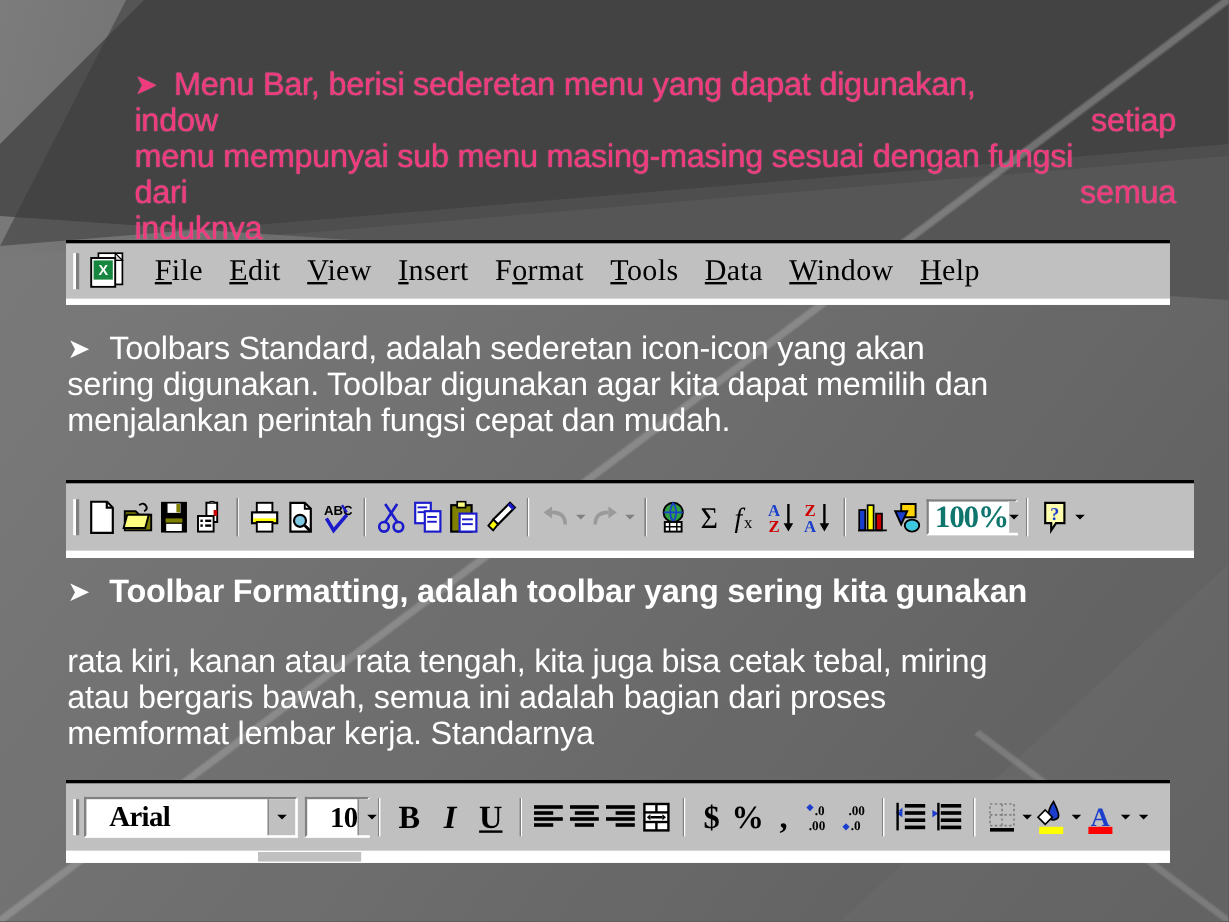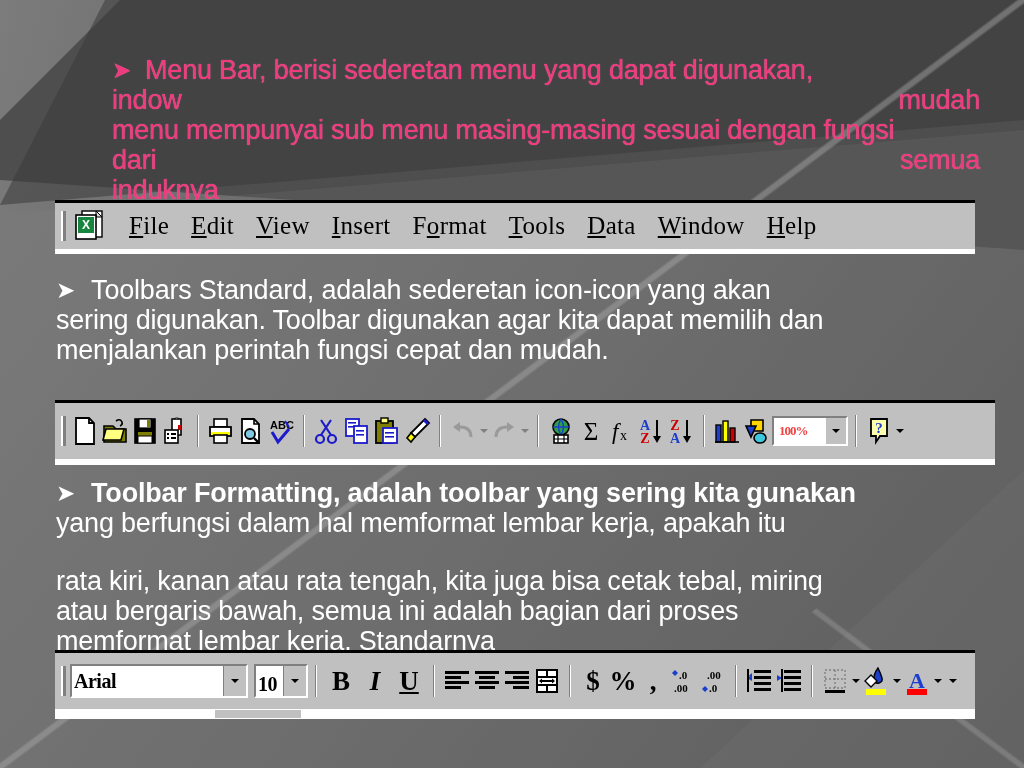--- a/index.html
+++ b/index.html
@@ -129,21 +129,21 @@
   
   #stdbar{left:55px;top:400px;width:940px;}
   #stdbar .tb-body{height:56px;padding-right:4px;}
   .zoombox{
     width:76px;height:30px;background:#fff;border:2px inset #808080;
     display:flex;align-items:center;box-sizing:border-box;flex:0 0 auto;
     border-top:2px solid #808080;border-left:2px solid #808080;
     border-right:2px solid #fff;border-bottom:2px solid #fff;
   }
   .zoombox .zv{
-    font-family:"Liberation Serif",serif;font-size:13px;color:#ef4444;
+    font-family:"Liberation Serif",serif;font-size:26px;color:#0f766e;
     padding-left:5px;flex:1;letter-spacing:-1px;font-weight:bold;
   }
   .zoombox .zbtn{
     width:20px;height:26px;background:#c0c0c0;
     border-left:1px solid #fff;
     display:flex;align-items:center;justify-content:center;
   }
   .tb-botstrip{height:6px;background:#ffffff;}
 
   
@@ -155,22 +155,22 @@
     border-right:2px solid #fff;border-bottom:2px solid #fff;
     display:flex;align-items:center;box-sizing:border-box;flex:0 0 auto;
   }
   .sizebox{
     width:54px;height:34px;background:#fff;
     border-top:2px solid #808080;border-left:2px solid #808080;
     border-right:2px solid #fff;border-bottom:2px solid #fff;
     display:flex;align-items:flex-end;box-sizing:border-box;flex:0 0 auto;
   }
   .fontbox .fv,.sizebox .fv{
-    font-family:"Liberation Serif",serif;font-size:20px;color:#000;
-    padding-left:2px;flex:1;white-space:nowrap;font-weight:bold;letter-spacing:-.5px;
+    font-family:"Liberation Serif",serif;font-size:24px;color:#000;
+    padding-left:19px;flex:1;white-space:nowrap;font-weight:bold;letter-spacing:-.5px;
   }
   .cbbtn{
     width:22px;height:30px;background:#c0c0c0;
     display:flex;align-items:center;justify-content:center;flex:0 0 auto;
     border-left:1px solid #808080;
   }
   .bitxt{
     font-family:"Liberation Serif",serif;font-size:27px;color:#000;font-weight:bold;
     width:34px;text-align:center;flex:0 0 auto;
   }
@@ -198,21 +198,21 @@
   <div class="facet f-lowright"></div>
   <div class="facet f-lowright2"></div>
 
   <div class="para" id="para1">
     <div class="jrow">
       <span class="arrow">➤</span>
       <span style="flex:1;text-align:justify;padding-left:14px;">Menu Bar, berisi sederetan menu yang dapat digunakan,</span>
     </div>
     <div class="jrow">
       <span>indow</span>
-      <span>mudah</span>
+      <span>setiap</span>
     </div>
     <div class="jrow">
       <span style="flex:1;">menu mempunyai sub menu masing-masing sesuai dengan fungsi</span>
     </div>
     <div class="jrow">
       <span>dari</span>
       <span>semua</span>
     </div>
     <div class="lastline">induknya</div>
   </div>
@@ -252,23 +252,20 @@
     </div>
     <div class="lastline">menjalankan perintah fungsi cepat dan mudah.</div>
   </div>
 
   <div class="para" id="para3">
     <div class="jrow">
       <span class="arrow">➤</span>
       <span style="flex:1;text-align:justify;padding-left:16px;font-weight:bold;">Toolbar Formatting, adalah toolbar yang sering kita gunakan</span>
     </div>
     <div class="jrow">
-      <span style="flex:1;">yang berfungsi dalam hal memformat lembar kerja, apakah itu</span>
-    </div>
-    <div class="jrow">
       <span style="flex:1;margin-top:28px;">rata kiri, kanan atau rata tengah, kita juga bisa cetak tebal, miring</span>
     </div>
     <div class="jrow">
       <span style="flex:1;">atau bergaris bawah, semua ini adalah bagian dari proses</span>
     </div>
     <div class="lastline">memformat lembar kerja. Standarnya</div>
   </div>
 
   <div class="tb-outer" id="stdbar">
     <div class="tb-topline"></div>

